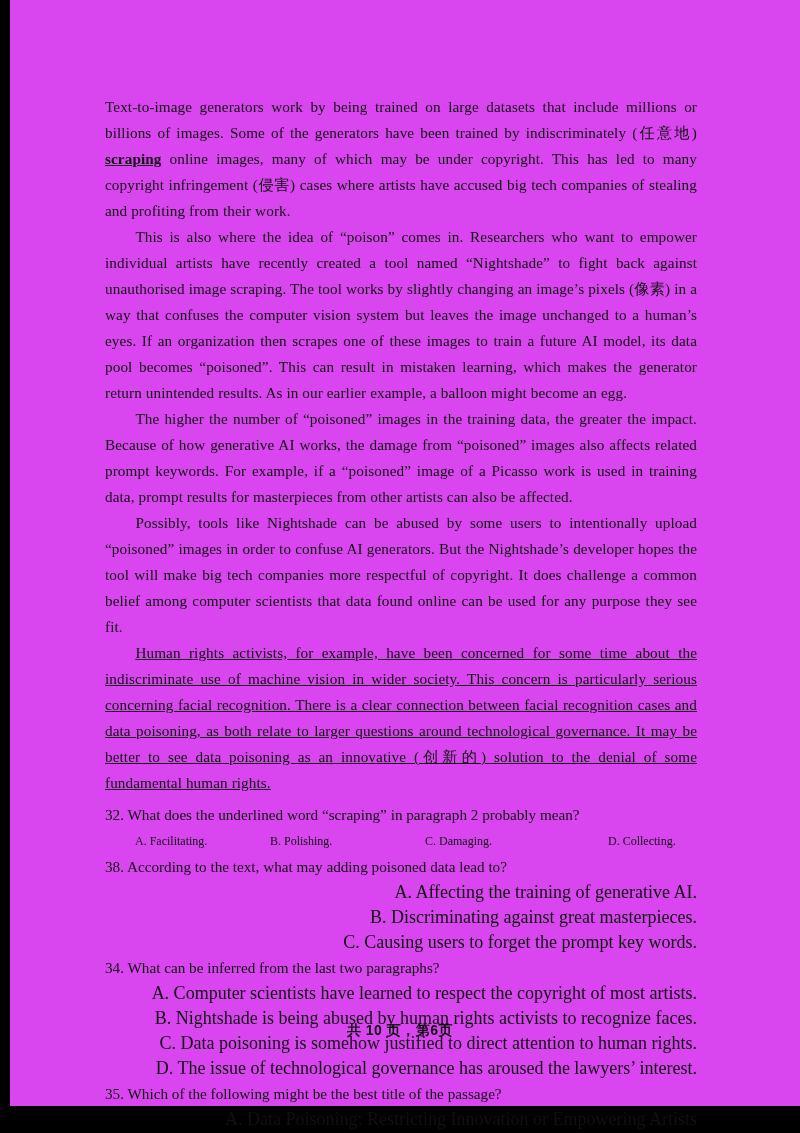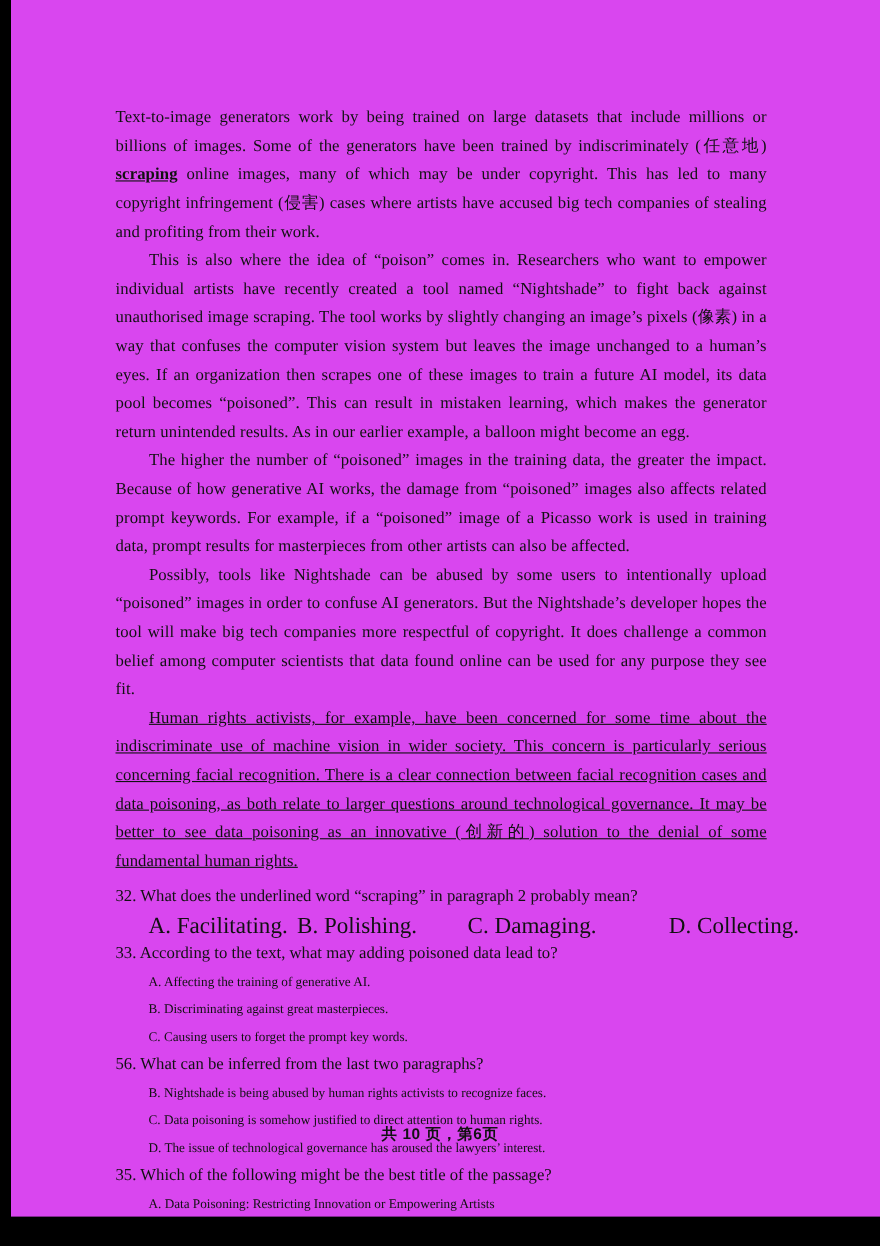--- a/index.html
+++ b/index.html
@@ -63,32 +63,33 @@
   }
   .q-stem {
     font-size: 15.2px;
     line-height: 26px;
     margin: 0;
     white-space: nowrap;
   }
   .opts-inline {
     position: relative;
     height: 26px;
-    font-size: 21px;
+    font-size: 12px;
     line-height: 26px;
   }
   .opts-inline .opt {
     position: absolute;
     white-space: nowrap;
   }
   .opt-stacked {
-    font-size: 12px;
+    font-size: 18px;
     line-height: 25px;
     margin: 0 0 0 30px;
     white-space: nowrap;
+    text-align: right;
   }
   .footer {
     position: absolute;
     left: 0;
     top: 1022px;
     width: 800px;
     text-align: center;
     font-size: 14px;
     font-weight: bold;
     font-family: "Liberation Sans", "DejaVu Sans", sans-serif;
@@ -117,27 +118,28 @@
         <div class="q-block">
           <div class="q-stem">32. What does the underlined word “scraping” in paragraph 2 probably mean?</div>
           <div class="opts-inline">
             <span class="opt" style="left: 30px;">A. Facilitating.</span>
             <span class="opt" style="left: 165px;">B. Polishing.</span>
             <span class="opt" style="left: 320px;">C. Damaging.</span>
             <span class="opt" style="left: 503px;">D. Collecting.</span>
           </div>
         </div>
         <div class="q-block">
-          <div class="q-stem">33. According to the text, what may adding poisoned data lead to?</div>
+          <div class="q-stem">38. According to the text, what may adding poisoned data lead to?</div>
           <div class="opt-stacked">A. Affecting the training of generative AI.</div>
           <div class="opt-stacked">B. Discriminating against great masterpieces.</div>
           <div class="opt-stacked">C. Causing users to forget the prompt key words.</div>
         </div>
         <div class="q-block">
-          <div class="q-stem">56. What can be inferred from the last two paragraphs?</div>
+          <div class="q-stem">34. What can be inferred from the last two paragraphs?</div>
+          <div class="opt-stacked">A. Computer scientists have learned to respect the copyright of most artists.</div>
           <div class="opt-stacked">B. Nightshade is being abused by human rights activists to recognize faces.</div>
           <div class="opt-stacked">C. Data poisoning is somehow justified to direct attention to human rights.</div>
           <div class="opt-stacked">D. The issue of technological governance has aroused the lawyers’ interest.</div>
         </div>
         <div class="q-block">
           <div class="q-stem">35. Which of the following might be the best title of the passage?</div>
           <div class="opt-stacked">A. Data Poisoning: Restricting Innovation or Empowering Artists</div>
         </div>
       </div>
 

